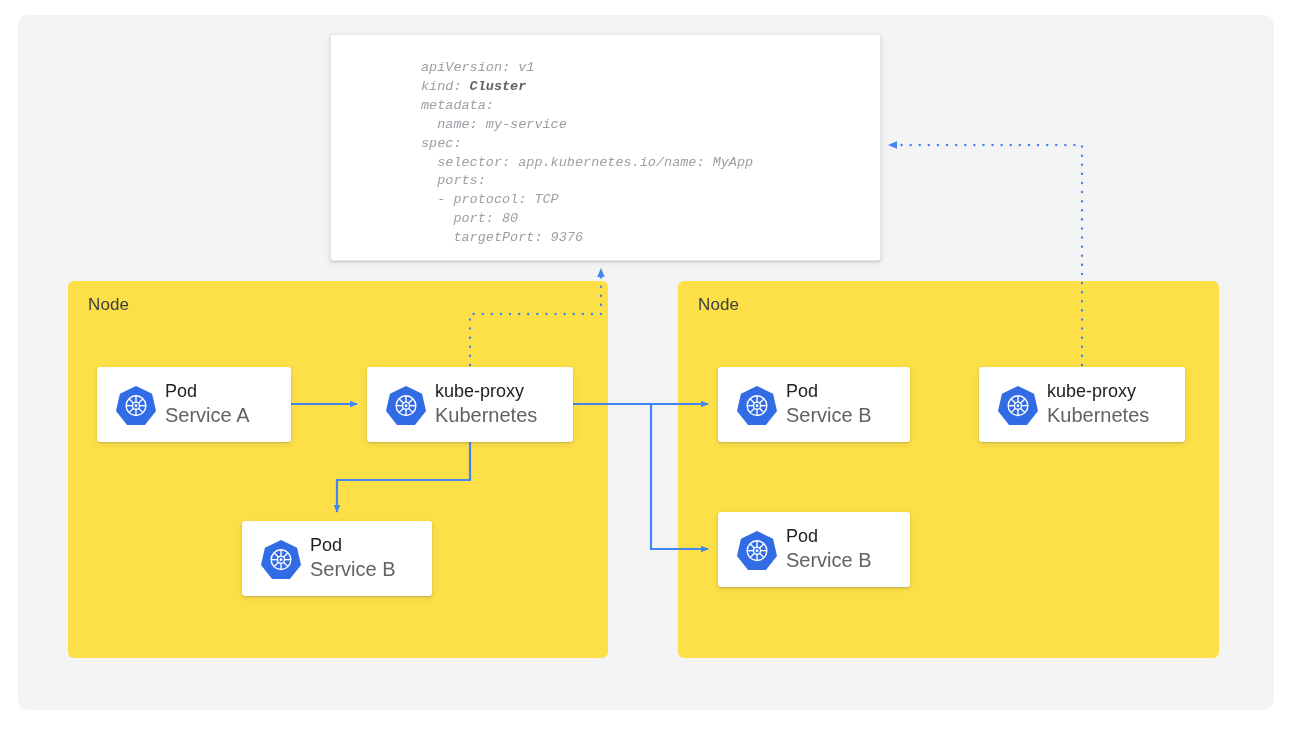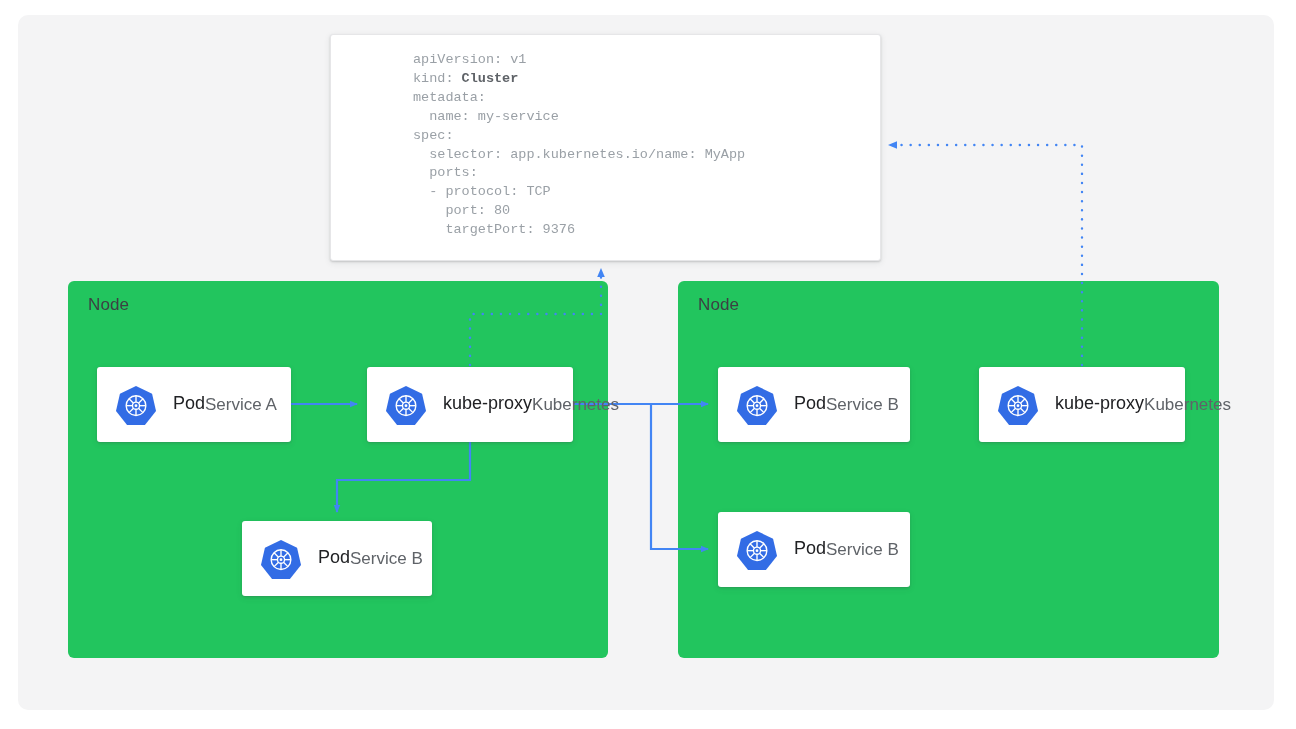--- a/index.html
+++ b/index.html
@@ -21,21 +21,21 @@
     left: 18px;
     top: 15px;
     width: 1256px;
     height: 695px;
     background: #f4f4f5;
     border-radius: 10px;
   }
   
   .node-box {
     position: absolute;
-    background: #22c55e;
+    background: #fde047;
     border-radius: 6px;
   }
   #node-left  { left: 68px;  top: 281px; width: 540px; height: 377px; }
   #node-right { left: 678px; top: 281px; width: 541px; height: 377px; }
   .node-label {
     position: absolute;
     left: 20px;
     top: 14px;
     font-size: 17px;
     color: #3c4043;
@@ -52,32 +52,33 @@
     align-items: center;
     box-sizing: border-box;
   }
   .card .k8s-logo {
     flex: 0 0 auto;
     margin-left: 18px;
     width: 42px;
     height: 42px;
   }
   .card .card-text {
-    margin-left: 16px;
+    margin-left: 8px;
     display: flex;
+    flex-direction: column;
     justify-content: center;
     line-height: 1.18;
   }
   .card .card-title {
     font-size: 18px;
     color: #202124;
     white-space: nowrap;
   }
   .card .card-sub {
-    font-size: 17px;
+    font-size: 20px;
     color: #5f6368;
     white-space: nowrap;
     margin-top: 2px;
   }
   
   #pod-a          { left: 97px;  top: 367px; width: 194px; height: 75px; }
   #kube-proxy-l   { left: 367px; top: 367px; width: 206px; height: 75px; }
   #pod-b-left     { left: 242px; top: 521px; width: 190px; height: 75px; }
   #pod-b-top      { left: 718px; top: 367px; width: 192px; height: 75px; }
   #pod-b-bottom   { left: 718px; top: 512px; width: 192px; height: 75px; }
@@ -94,24 +95,25 @@
     border: 1px solid #e6e6e8;
     border-radius: 3px;
     box-shadow: 0 1px 2px rgba(60,64,67,0.20), 0 2px 6px rgba(60,64,67,0.10);
     box-sizing: border-box;
     overflow: hidden;
   }
   #code-text {
     position: absolute;
     left: 82px;
     top: 16px;
-    margin: 0;
+    margin: 8px;
     font-family: "Liberation Mono", "DejaVu Sans Mono", monospace;
     font-size: 13.5px;
     line-height: 18.9px;
+    font-style: italic;
     color: #9aa0a6;
     white-space: pre;
   }
   #code-text b {
     color: #5f6368;
     font-weight: bold;
   }
   
   #connectors {
     position: absolute;

